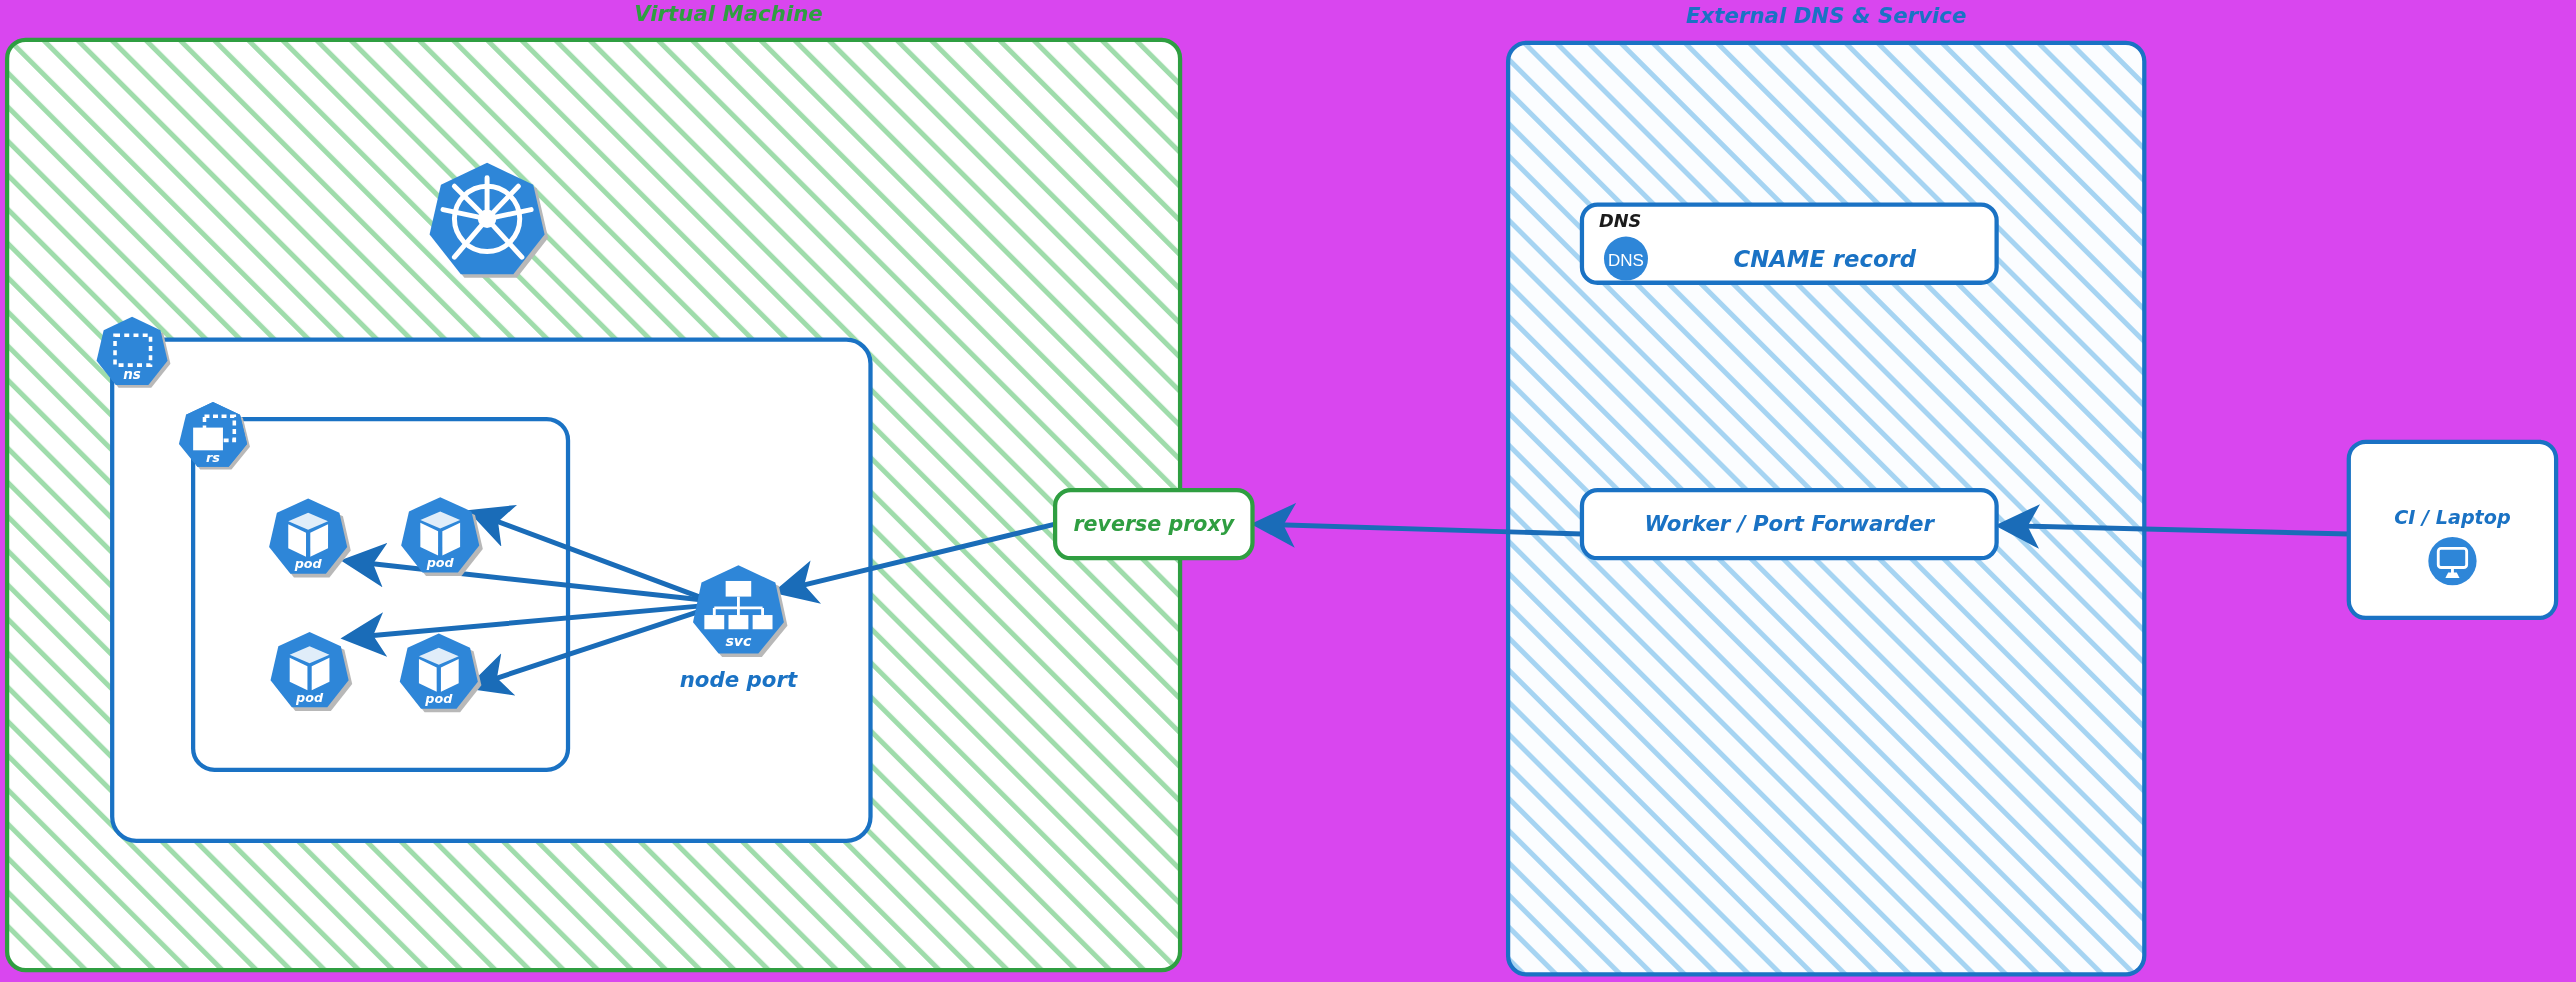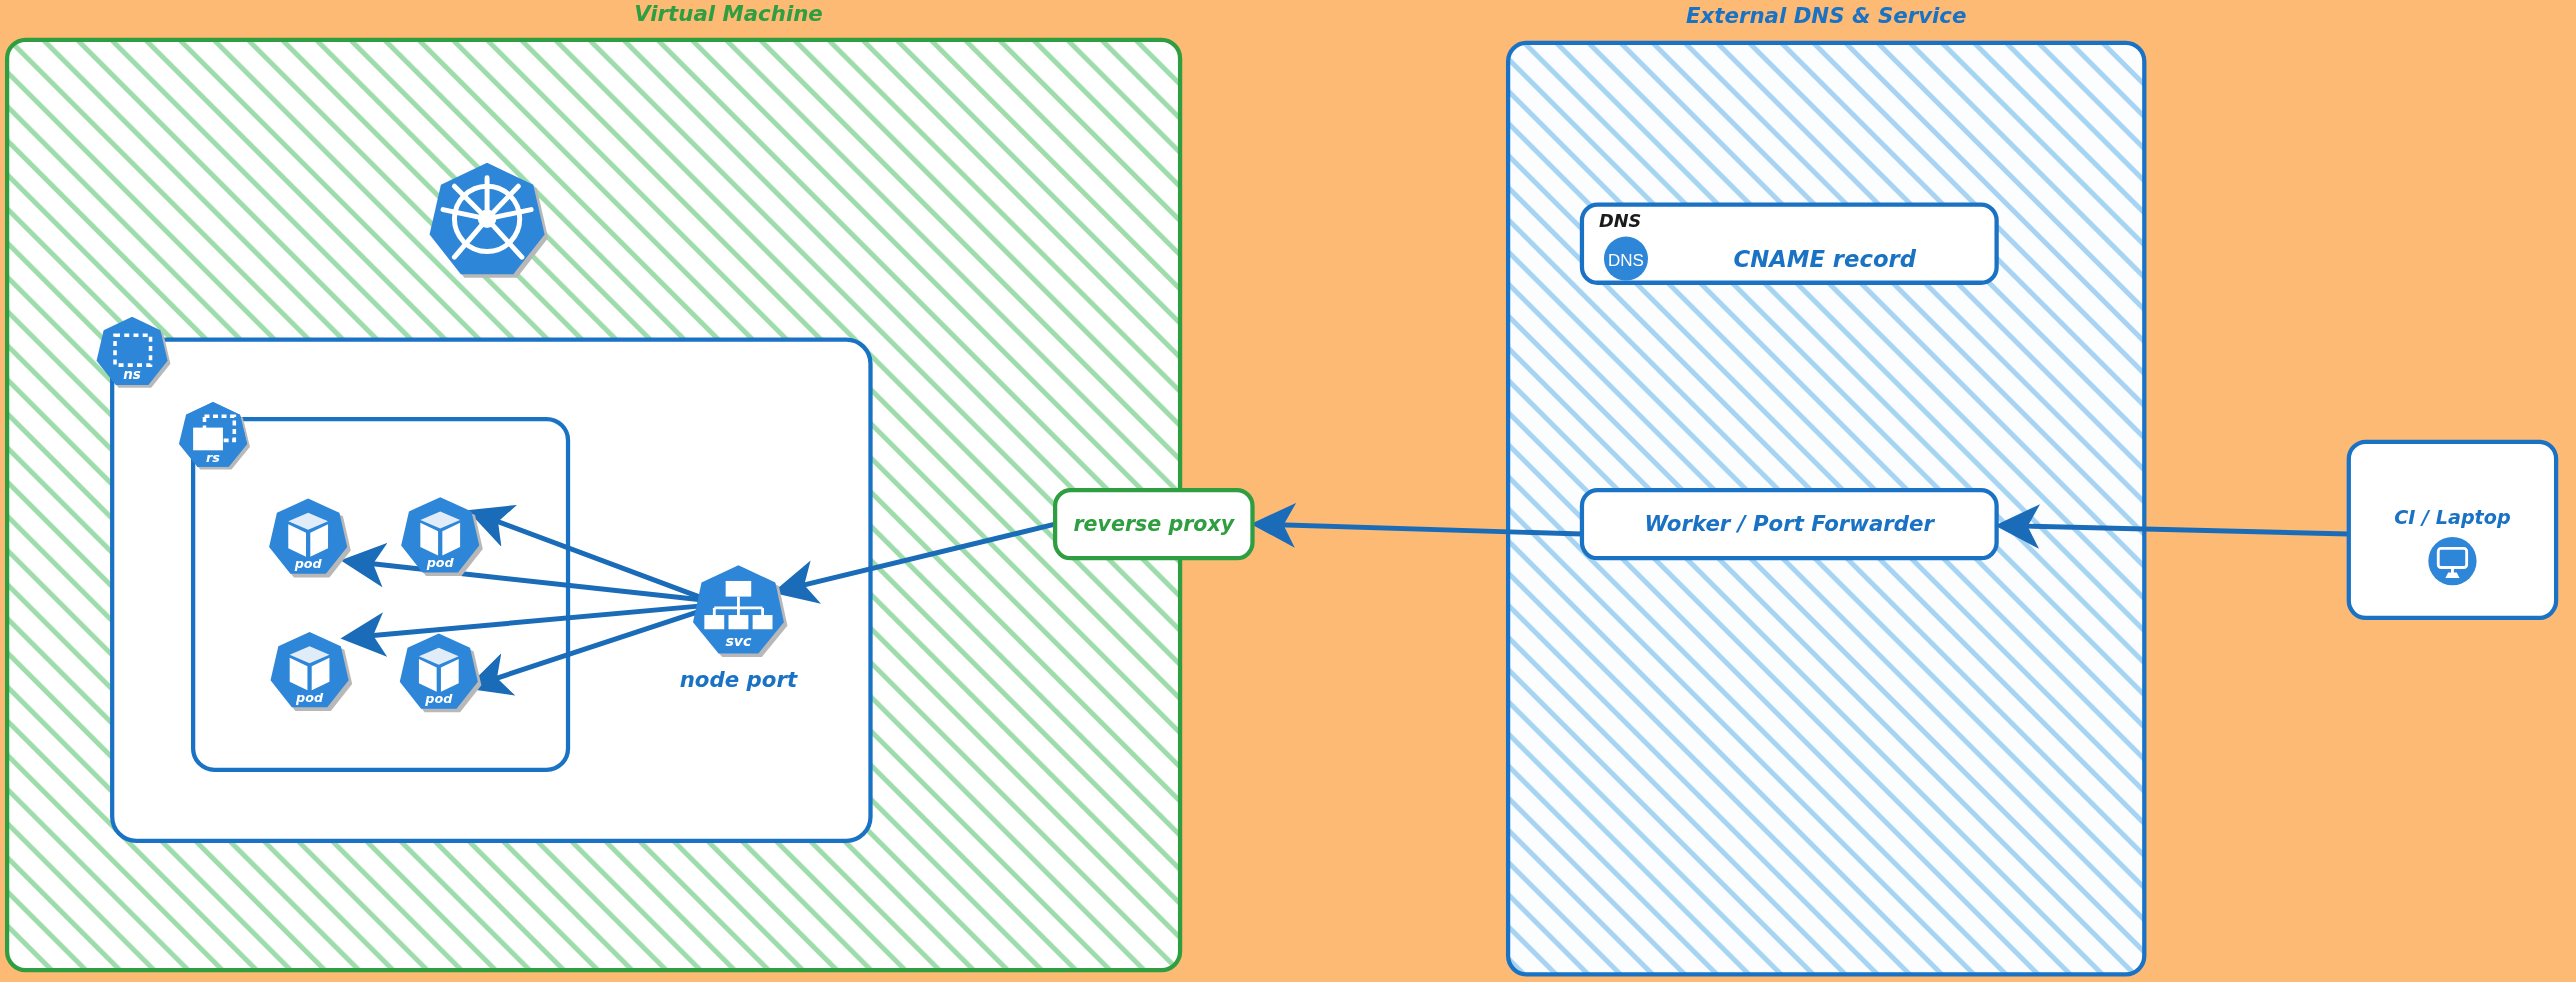--- a/index.html
+++ b/index.html
@@ -8,21 +8,21 @@
     padding: 0;
     background: #ffffff;
   }
   body {
     font-family: "DejaVu Sans", sans-serif;
   }
   #stage {
     position: relative;
     width: 2576px;
     height: 983px;
-    background: #fdba74;
+    background: #d946ef;
     overflow: hidden;
   }
   svg.layer {
     position: absolute;
     left: 0;
     top: 0;
     width: 2576px;
     height: 983px;
   }
   .hand {

